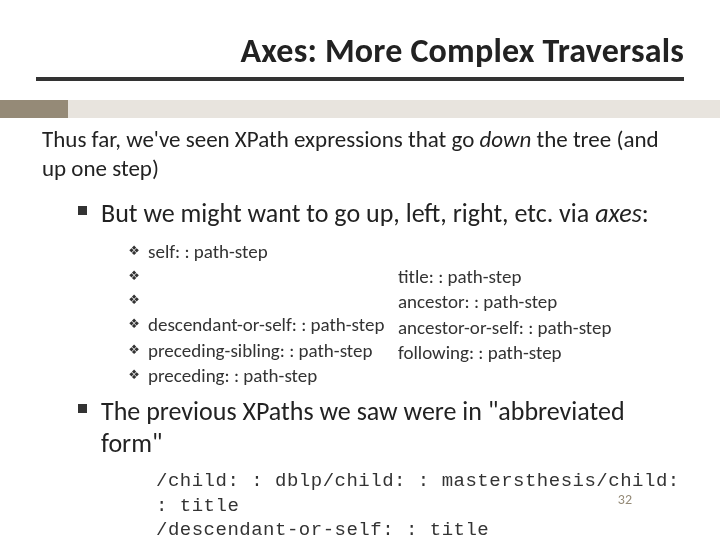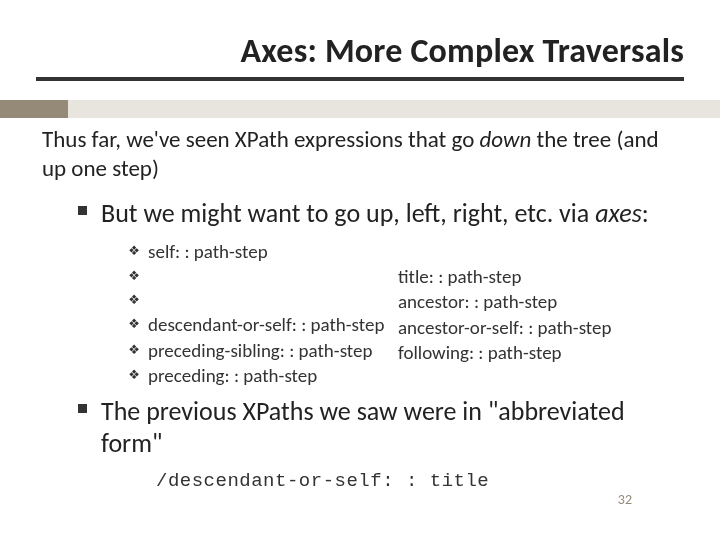--- a/index.html
+++ b/index.html
@@ -80,20 +80,21 @@
         <div>following: : path-step</div>
       </div>
     </div>
 
     <div class="sub-bullet">
       <span class="sq"></span>
       <span>The previous XPaths we saw were in "abbreviated form"</span>
     </div>
 
     <div class="mono-block">
+      <div>/child: : dblp/child: : mastersthesis/child: : title</div>
       <div>/descendant-or-self: : title</div>
     </div>
 
   </div>
 
   <div class="pagenum">32</div>
 
 </div>
 
 </body></html>

